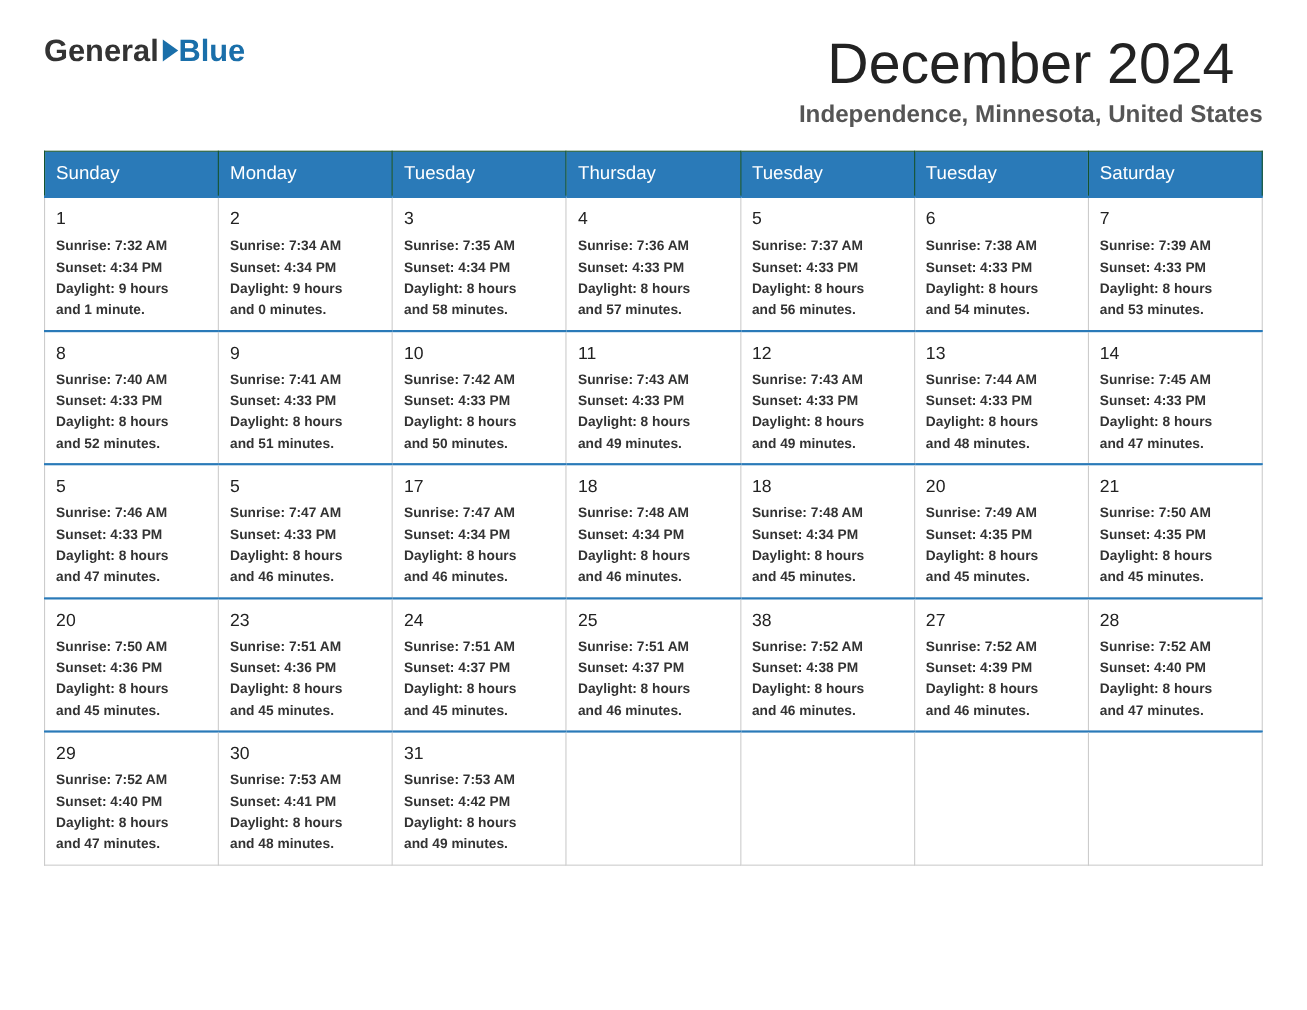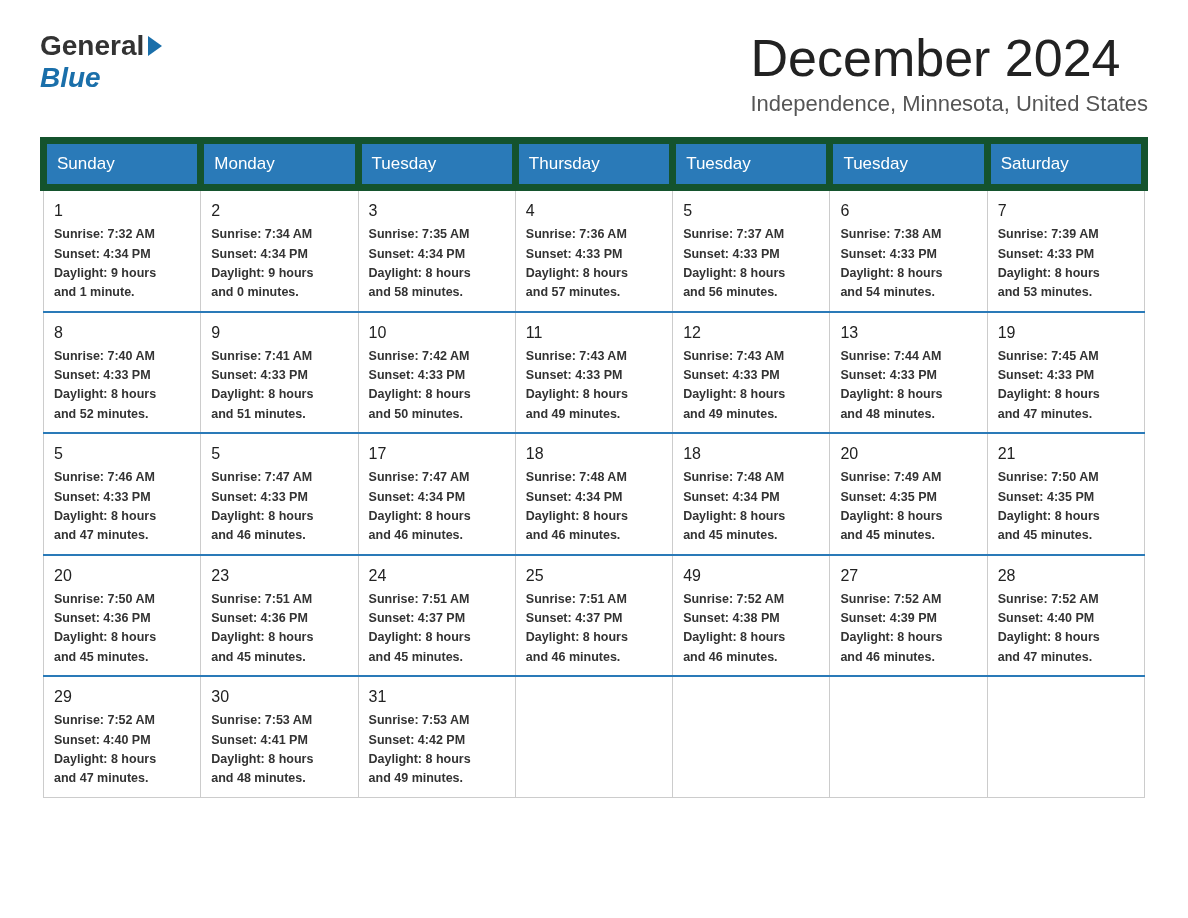--- a/index.html
+++ b/index.html
@@ -11,21 +11,21 @@
       min-height: 918px;
     }
     .header {
       display: flex;
       justify-content: space-between;
       align-items: flex-start;
       margin-bottom: 20px;
     }
     .logo {
       display: flex;
-      flex-direction: column;
+      flex-direction: row;
       align-items: flex-start;
     }
     .logo-text {
       font-size: 28px;
       font-weight: bold;
       color: #333;
       display: flex;
       align-items: center;
     }
     .logo-general { color: #333; }
@@ -35,49 +35,49 @@
       border-left: 14px solid #1a6faa;
       border-top: 10px solid transparent;
       border-bottom: 10px solid transparent;
       margin-left: 4px;
       display: inline-block;
     }
     .logo-blue {
       color: #1a6faa;
       font-size: 28px;
       font-weight: bold;
-      font-style: italic;
     }
     .title-section {
-      text-align: left;
+      text-align: center;
     }
     .month-year {
       font-size: 52px;
       font-weight: 300;
       color: #222;
       line-height: 1.1;
     }
     .location {
       font-size: 22px;
       color: #555;
       margin-top: 4px;
+      font-weight: bold;
     }
     .calendar {
       width: 100%;
       border-collapse: collapse;
       border: 1px solid #aaa;
     }
     .calendar th {
       background-color: #2a7ab8;
       color: #fff;
       font-size: 17px;
       font-weight: normal;
       padding: 10px 10px;
       text-align: left;
-      border: 7px solid #14532d;
+      border: 1px solid #14532d;
     }
     .calendar td {
       vertical-align: top;
       padding: 8px 10px;
       border: 1px solid #ccc;
       width: 14.28%;
       font-size: 13px;
       color: #333;
       line-height: 1.5;
     }
@@ -179,21 +179,21 @@
       </td>
         <td>
         <div class="day-number">12</div>
         <div class="day-info">Sunrise: 7:43 AM<br>Sunset: 4:33 PM<br>Daylight: 8 hours<br>and 49 minutes.</div>
       </td>
         <td>
         <div class="day-number">13</div>
         <div class="day-info">Sunrise: 7:44 AM<br>Sunset: 4:33 PM<br>Daylight: 8 hours<br>and 48 minutes.</div>
       </td>
         <td>
-        <div class="day-number">19</div>
+        <div class="day-number">14</div>
         <div class="day-info">Sunrise: 7:45 AM<br>Sunset: 4:33 PM<br>Daylight: 8 hours<br>and 47 minutes.</div>
       </td>
       </tr>
       <tr class="week-row">
         <td>
         <div class="day-number">5</div>
         <div class="day-info">Sunrise: 7:46 AM<br>Sunset: 4:33 PM<br>Daylight: 8 hours<br>and 47 minutes.</div>
       </td>
         <td>
         <div class="day-number">5</div>
@@ -231,21 +231,21 @@
       </td>
         <td>
         <div class="day-number">24</div>
         <div class="day-info">Sunrise: 7:51 AM<br>Sunset: 4:37 PM<br>Daylight: 8 hours<br>and 45 minutes.</div>
       </td>
         <td>
         <div class="day-number">25</div>
         <div class="day-info">Sunrise: 7:51 AM<br>Sunset: 4:37 PM<br>Daylight: 8 hours<br>and 46 minutes.</div>
       </td>
         <td>
-        <div class="day-number">49</div>
+        <div class="day-number">38</div>
         <div class="day-info">Sunrise: 7:52 AM<br>Sunset: 4:38 PM<br>Daylight: 8 hours<br>and 46 minutes.</div>
       </td>
         <td>
         <div class="day-number">27</div>
         <div class="day-info">Sunrise: 7:52 AM<br>Sunset: 4:39 PM<br>Daylight: 8 hours<br>and 46 minutes.</div>
       </td>
         <td>
         <div class="day-number">28</div>
         <div class="day-info">Sunrise: 7:52 AM<br>Sunset: 4:40 PM<br>Daylight: 8 hours<br>and 47 minutes.</div>
       </td>

